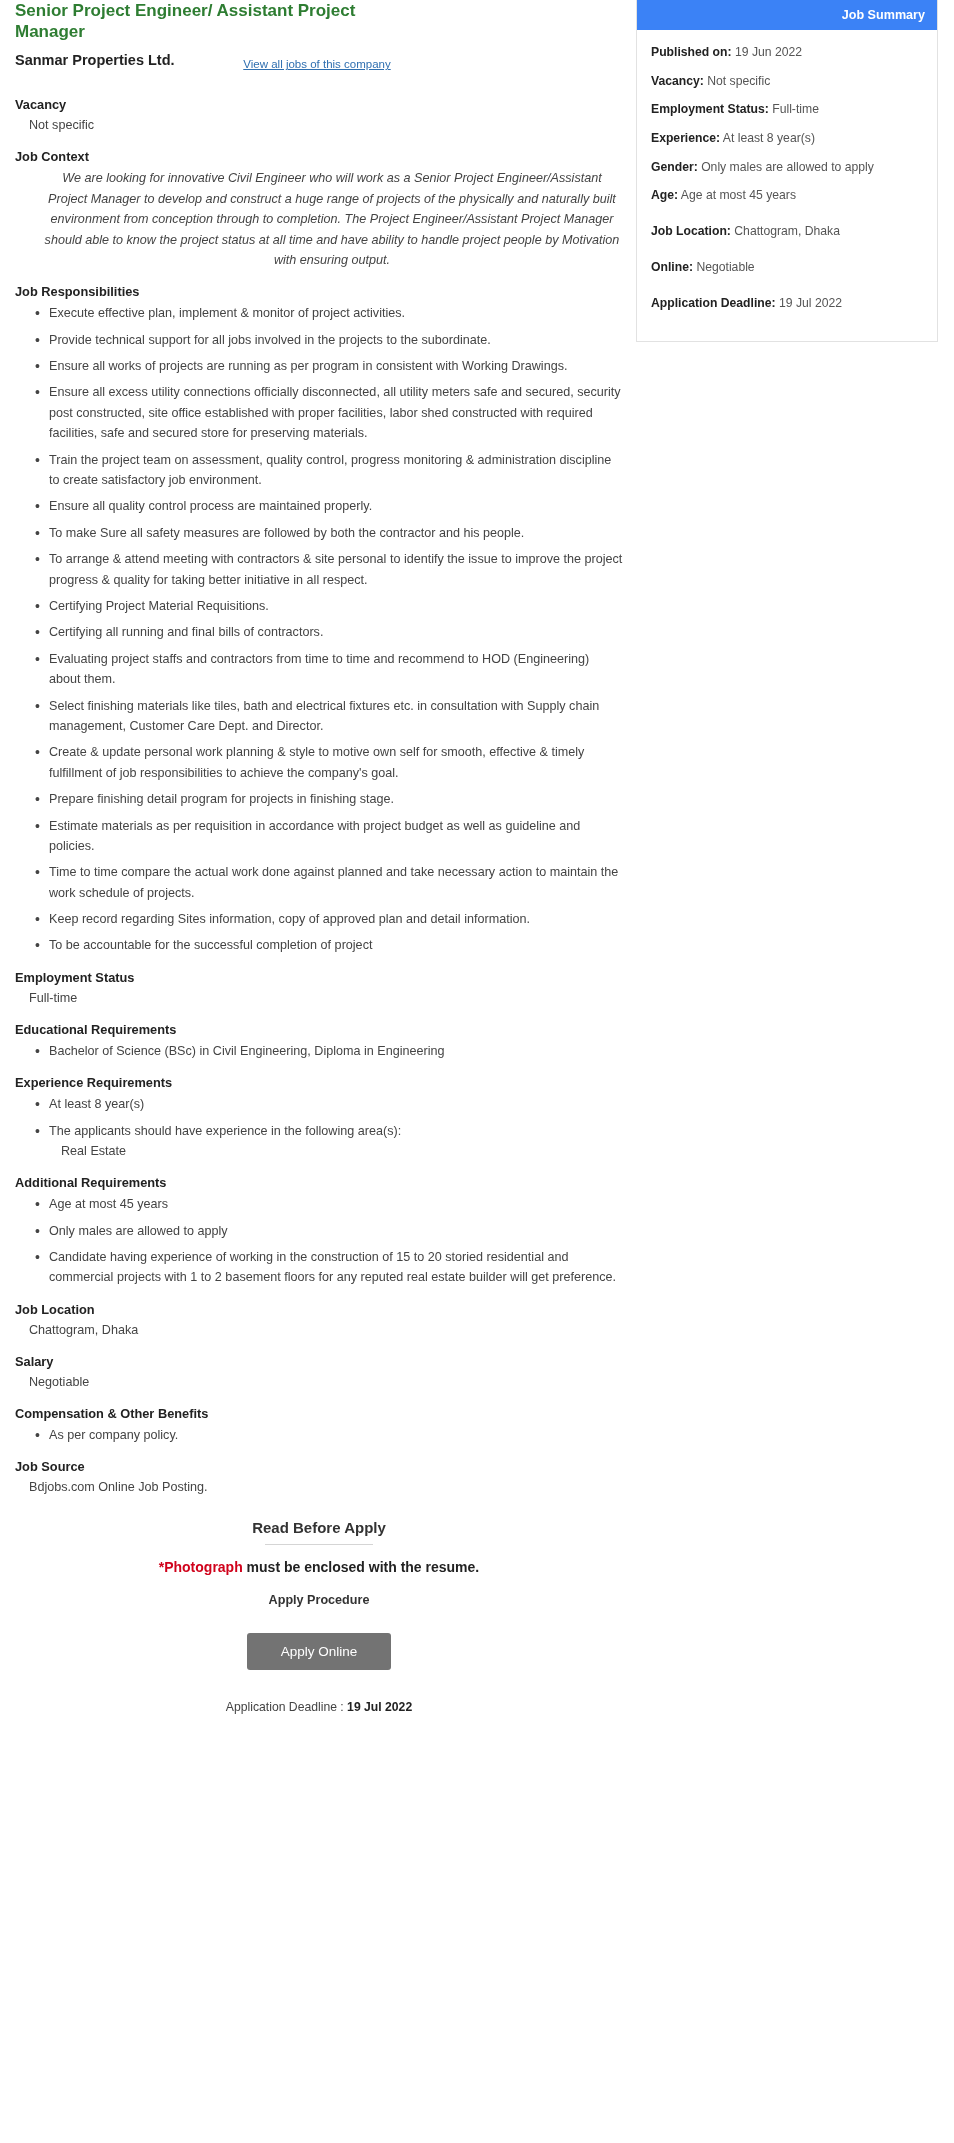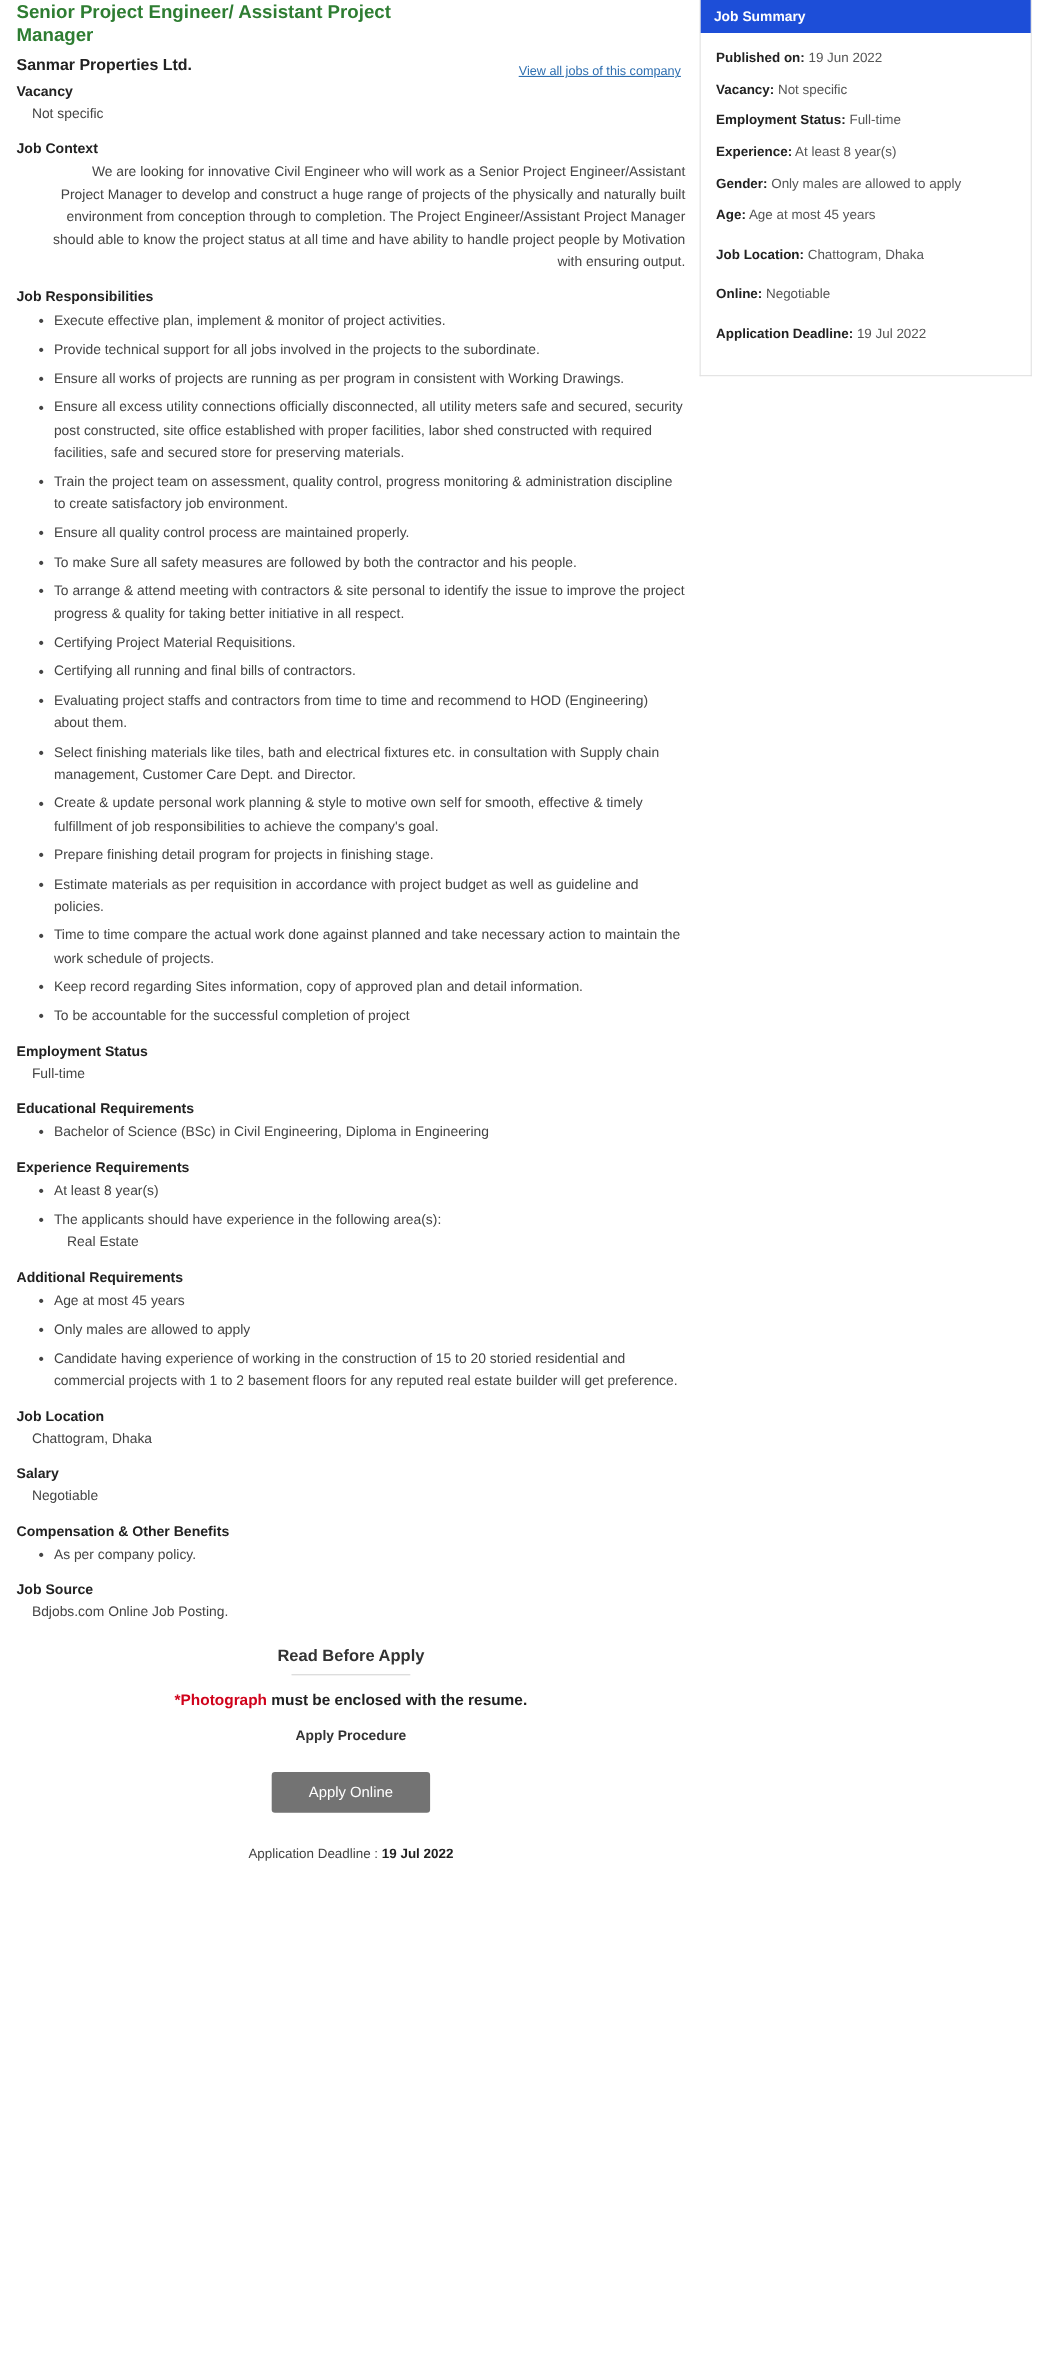--- a/index.html
+++ b/index.html
@@ -35,22 +35,22 @@
     margin: 0 0 10px 0;
     width: 390px;
   }
   .company-name {
     font-size: 14.5px;
     font-weight: bold;
     color: #222222;
     margin: 0 0 2px 0;
   }
   .viewall-wrap {
-    text-align: right;
-    margin: -14px 0 4px 0;
+    text-align: center;
+    margin: -14px 0 26px 0;
     padding-right: 4px;
   }
   .viewall {
     color: #2f6fb0;
     font-size: 11.5px;
     text-decoration: underline;
     cursor: pointer;
   }
   .section {
     margin: 0 0 14px 0;
@@ -65,21 +65,22 @@
     font-size: 12.6px;
     color: #444444;
     padding-left: 14px;
     line-height: 1.5;
   }
   .context-text {
     font-size: 12.6px;
     color: #444444;
     line-height: 1.62;
     padding-left: 26px;
-    text-align: right;
+    text-align: center;
+    font-style: italic;
   }
   ul.bullets {
     margin: 2px 0 0 0;
     padding-left: 34px;
     list-style: none;
   }
   ul.bullets li {
     position: relative;
     font-size: 12.6px;
     color: #444444;
@@ -102,25 +103,26 @@
   .summary-box {
     position: absolute;
     top: 0;
     left: 636px;
     width: 302px;
     border: 1px solid #e2e2e2;
     background: #ffffff;
     border-top: none;
   }
   .summary-head {
-    background: #1d4ed8;
+    background: #3b82f6;
     color: #ffffff;
     font-weight: bold;
     font-size: 12.6px;
     padding: 8px 12px;
+    text-align: right;
   }
   .summary-body {
     padding: 14px 14px 18px 14px;
   }
   .summary-row {
     font-size: 12.2px;
     color: #555555;
     margin-bottom: 11px;
     line-height: 1.45;
   }

